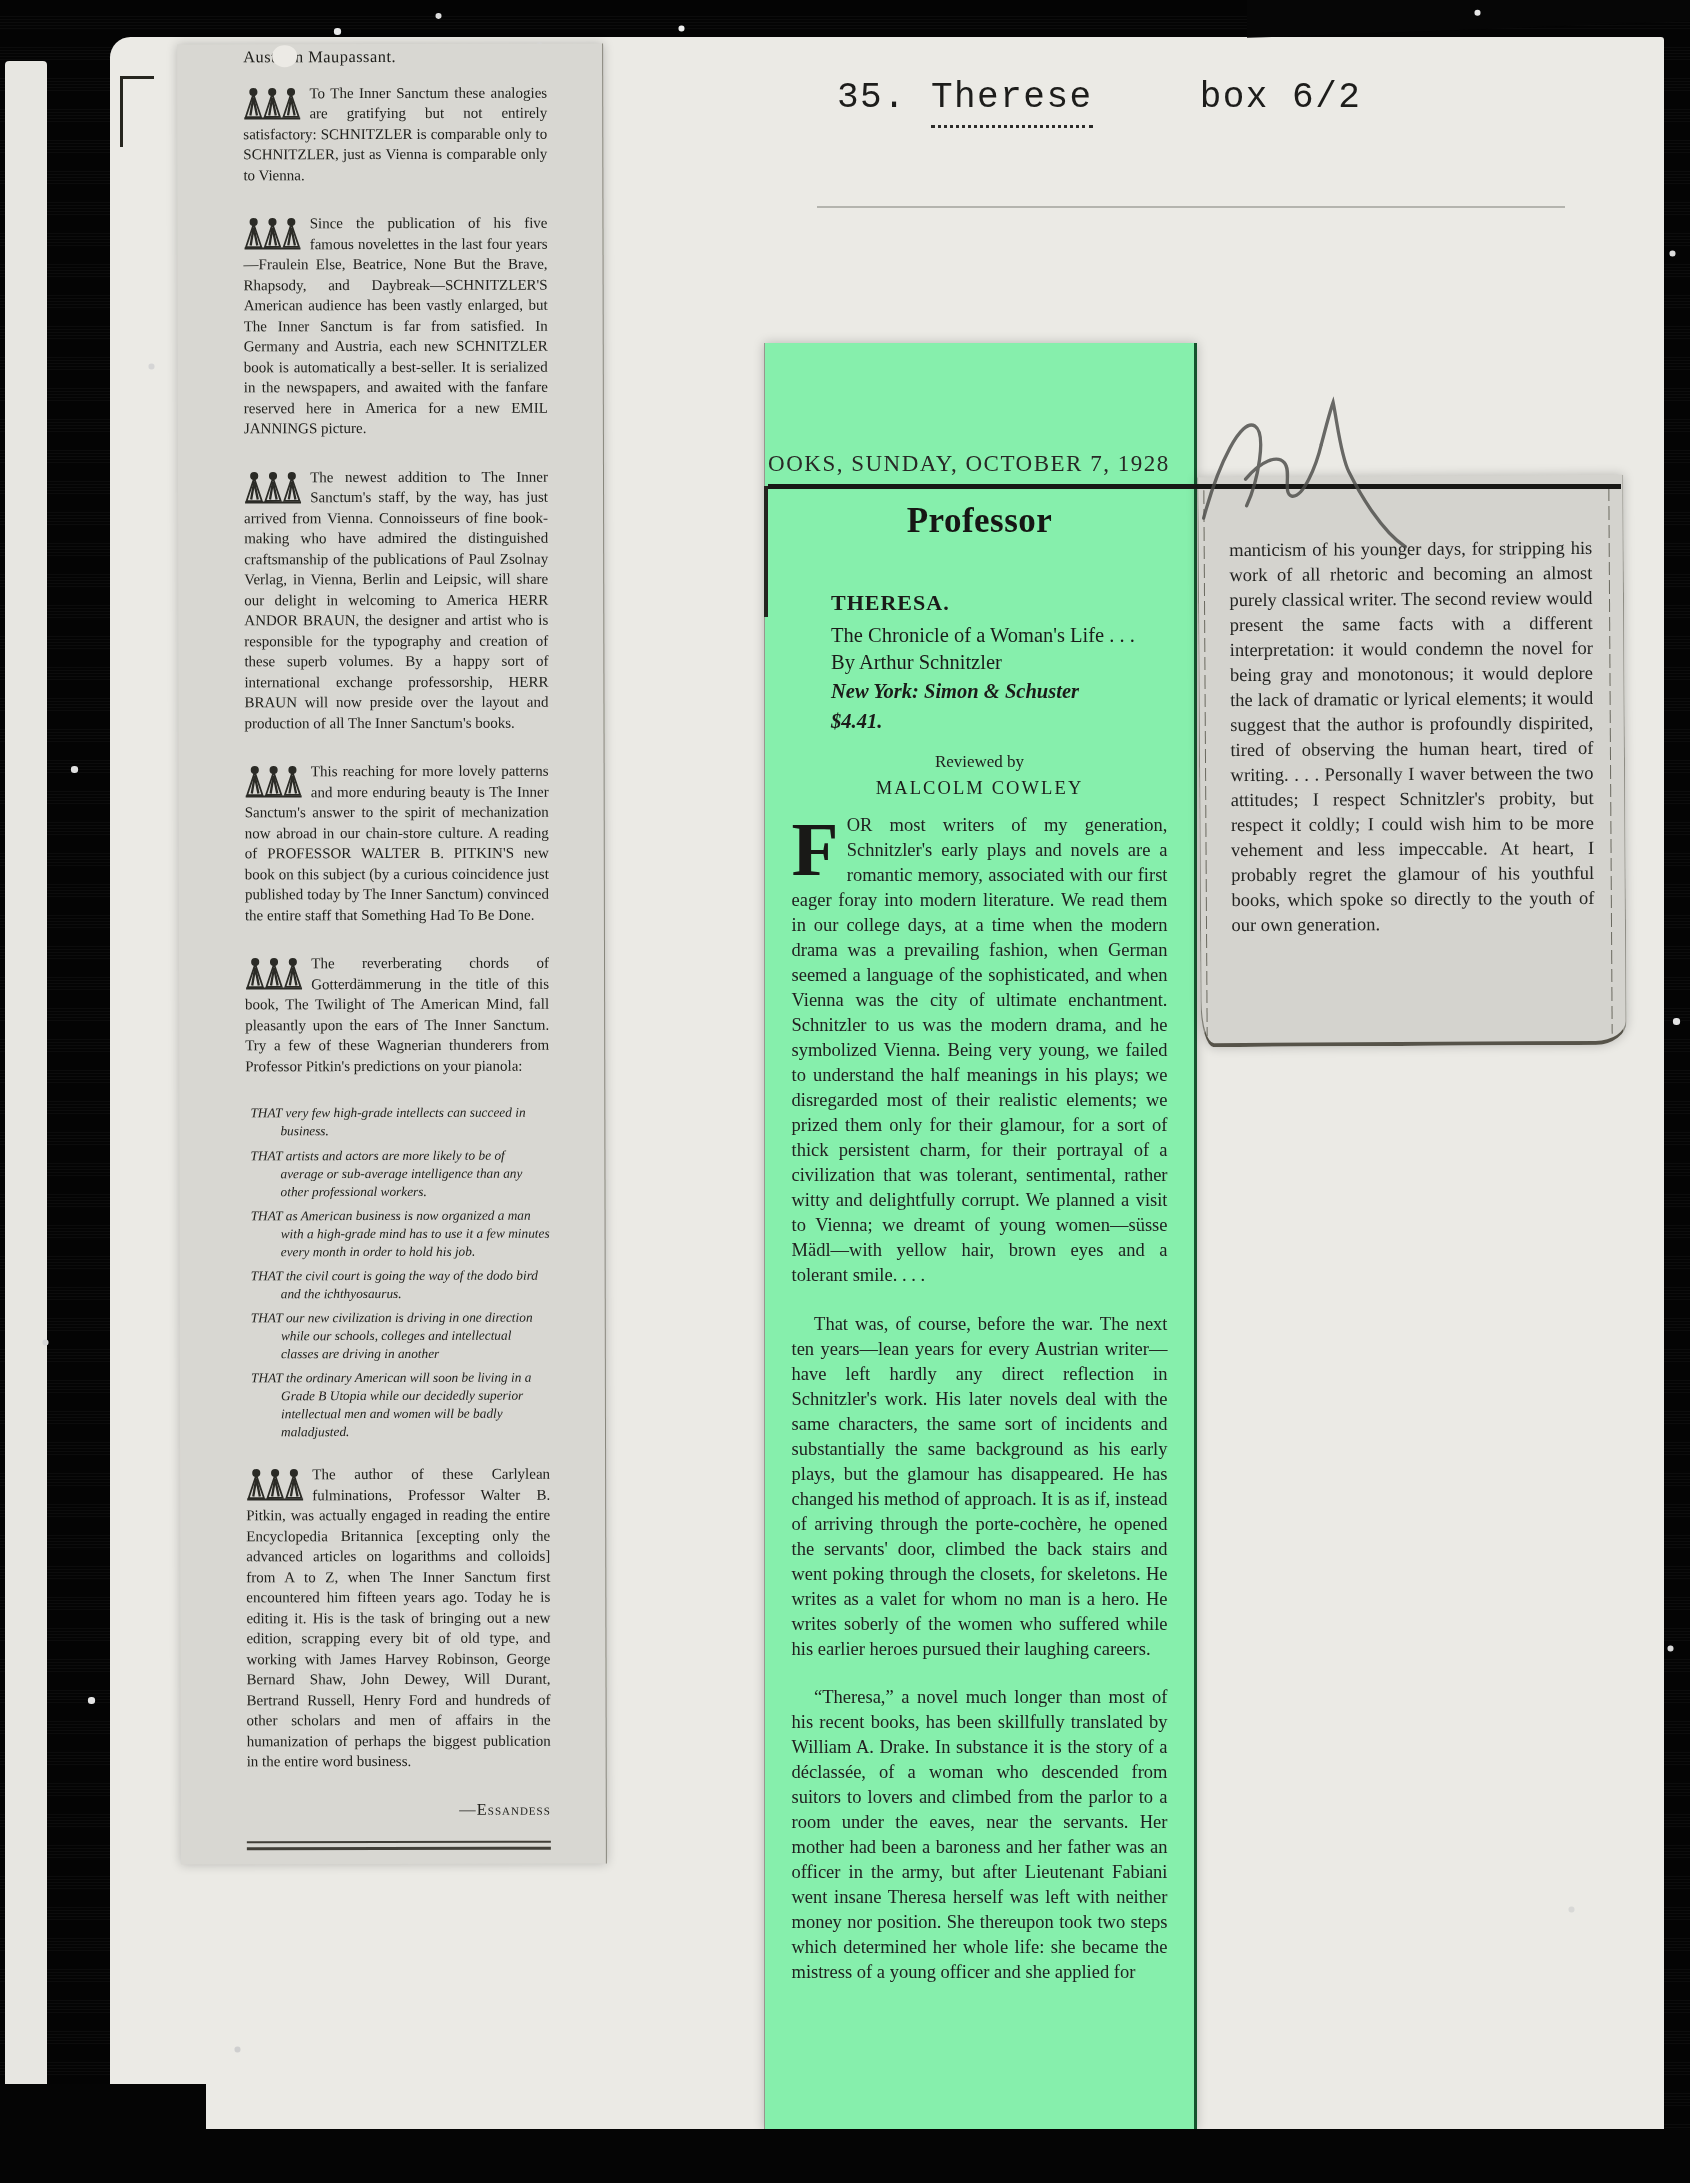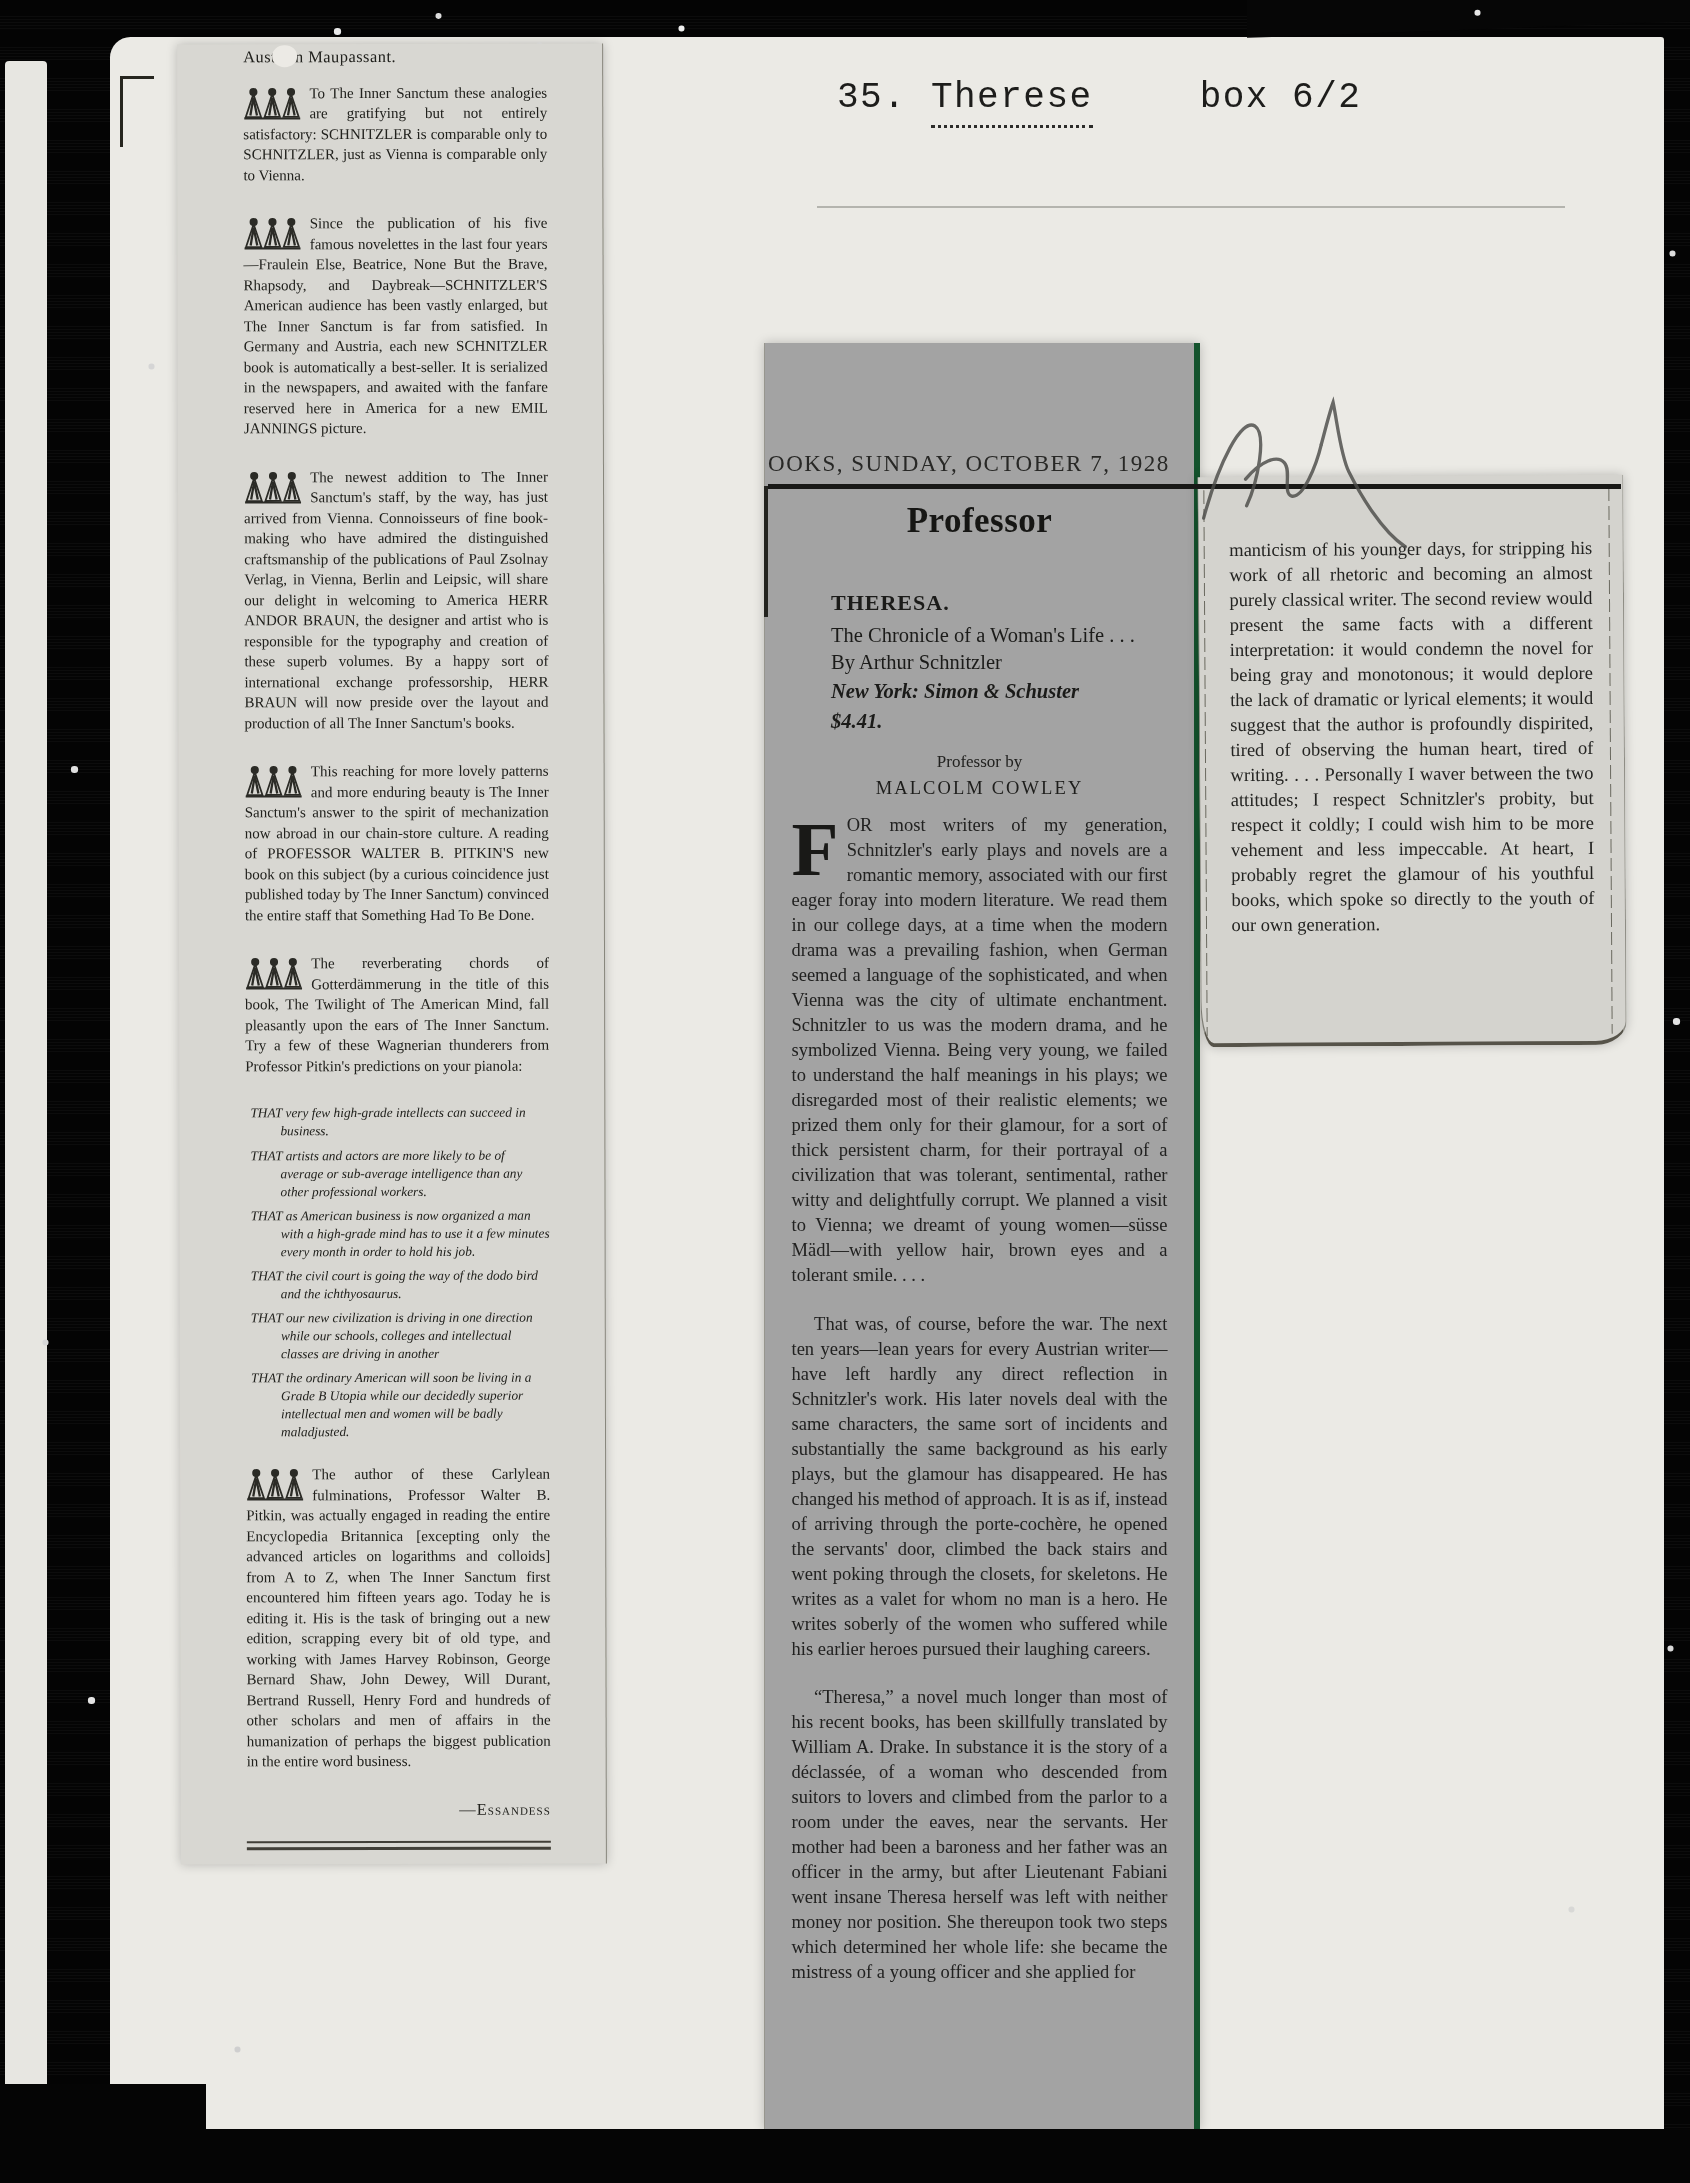--- a/index.html
+++ b/index.html
@@ -55,22 +55,22 @@
   .blot{position:absolute;left:29px;top:-2.1px;width:24.6px;height:21.5px;background:#eceae5;border-radius:50%;}
   .is-para{margin-bottom:28px;clear:both;}
   .is-para svg{float:left;margin:2.6px 8.2px 0 0;}
   .that-list{font-style:italic;font-size:13.3px;line-height:18px;margin:2.1px 0 22.6px 5.1px;text-align:left;}
   .that-item{padding-left:30px;text-indent:-30px;margin-bottom:6.2px;}
   .lc-sig{text-align:right;font-variant:small-caps;letter-spacing:1px;font-size:16.4px;margin-top:19px;}
   .double-rule{margin-top:20.5px;}
   .double-rule i{display:block;height:2.6px;background:#413f38;margin-top:4.1px;}
 
   .mid-clip{
-    left:764px;top:343px;width:429px;height:1787px;background:#a3a3a3;
-    border-left:1px solid #97968e;border-right:6px solid #14532d;
+    left:764px;top:343px;width:429px;height:1787px;background:#86efac;
+    border-left:1px solid #97968e;border-right:3px solid #14532d;
   }
   .masthead{margin:108px 0 0 3.1px;font-size:23px;letter-spacing:1.5px;color:#282826;white-space:nowrap;}
   .headline{text-align:center;font-weight:bold;font-size:35px;letter-spacing:0.5px;color:#161614;margin-top:23.6px;}
   .bk-block{margin:49px 0 0 66px;width:332px;color:#1b1b19;text-align:left;}
   .bk-title{font-weight:bold;font-size:22px;letter-spacing:1px;}
   .bk-sub{font-weight:normal;font-size:20.5px;line-height:27px;margin-top:6.2px;}
   .bk-imprint{font-weight:bold;font-style:italic;font-size:20.5px;margin-top:4.1px;}
   .bk-price{font-weight:bold;font-style:italic;font-size:20.5px;margin-top:7.2px;}
   .revby{text-align:center;font-size:17px;margin-top:18.5px;color:#21211f;}
   .reviewer{text-align:center;font-size:18.5px;letter-spacing:2.1px;margin-top:6.2px;color:#1d1d1b;}
@@ -253,21 +253,21 @@
 
 <div class="clip mid-clip">
   <div class="masthead">OOKS, SUNDAY, OCTOBER 7, 1928</div>
   <div class="headline">Professor</div>
   <div class="bk-block">
     <div class="bk-title">THERESA.</div>
     <div class="bk-sub">The Chronicle of a Woman's Life . . . By Arthur Schnitzler</div>
     <div class="bk-imprint">New York: Simon &amp; Schuster</div>
     <div class="bk-price">$4.41.</div>
   </div>
-  <div class="revby">Professor by</div>
+  <div class="revby">Reviewed by</div>
   <div class="reviewer">MALCOLM COWLEY</div>
   <div class="mc-body">
     <div class="para">
       <span class="dropcap">F</span><span>OR most writers of my generation, Schnitzler's early plays and novels are a romantic memory, associated with our first eager foray into modern literature. We read them in our college days, at a time when the modern drama was a prevailing fashion, when German seemed a language of the sophisticated, and when Vienna was the city of ultimate enchantment. Schnitzler to us was the modern drama, and he symbolized Vienna. Being very young, we failed to understand the half meanings in his plays; we disregarded most of their realistic elements; we prized them only for their glamour, for a sort of thick persistent charm, for their portrayal of a civilization that was tolerant, sentimental, rather witty and delightfully corrupt. We planned a visit to Vienna; we dreamt of young women—süsse Mädl—with yellow hair, brown eyes and a tolerant smile. . . .</span>
     </div>
     <div class="para cont">That was, of course, before the war. The next ten years—lean years for every Austrian writer—have left hardly any direct reflection in Schnitzler's work. His later novels deal with the same characters, the same sort of incidents and substantially the same background as his early plays, but the glamour has disappeared. He has changed his method of approach. It is as if, instead of arriving through the porte-cochère, he opened the servants' door, climbed the back stairs and went poking through the closets, for skeletons. He writes as a valet for whom no man is a hero. He writes soberly of the women who suffered while his earlier heroes pursued their laughing careers.</div>
     <div class="para cont">“Theresa,” a novel much longer than most of his recent books, has been skillfully translated by William A. Drake. In substance it is the story of a déclassée, of a woman who descended from suitors to lovers and climbed from the parlor to a room under the eaves, near the servants. Her mother had been a baroness and her father was an officer in the army, but after Lieutenant Fabiani went insane Theresa herself was left with neither money nor position. She thereupon took two steps which determined her whole life: she became the mistress of a young officer and she applied for</div>
   </div>
 </div>
 

